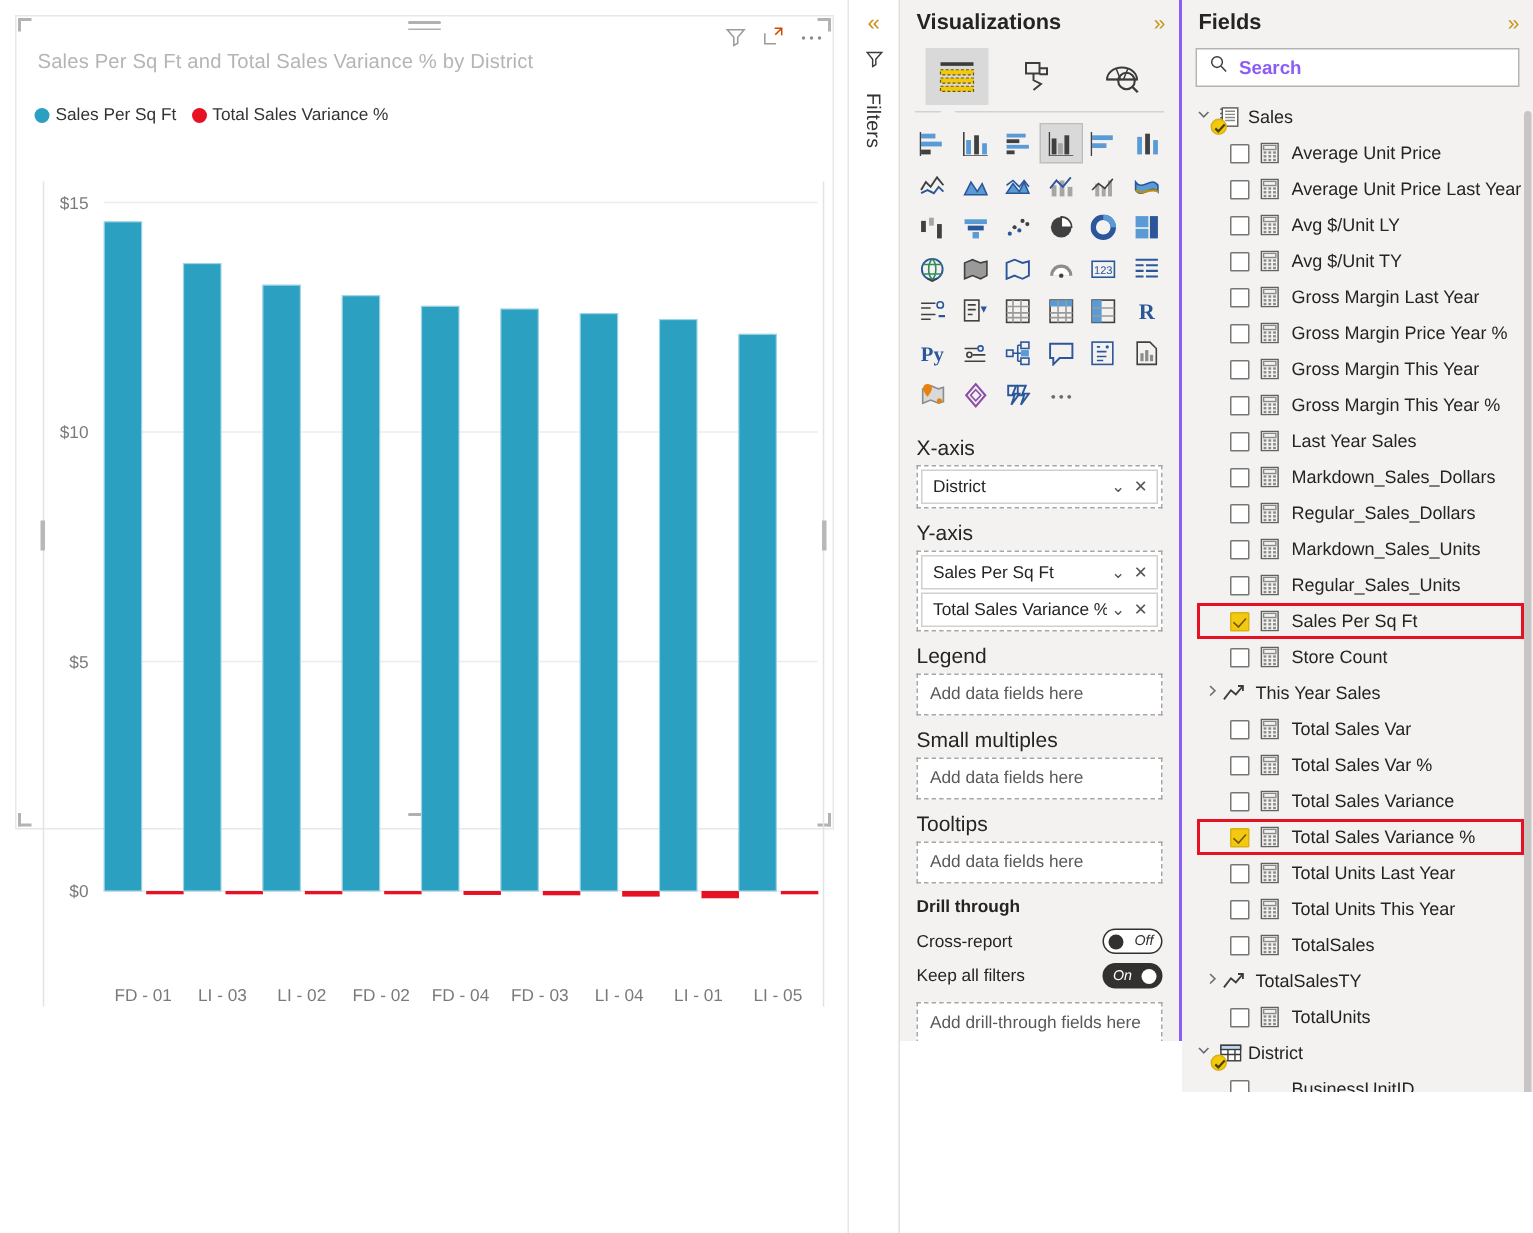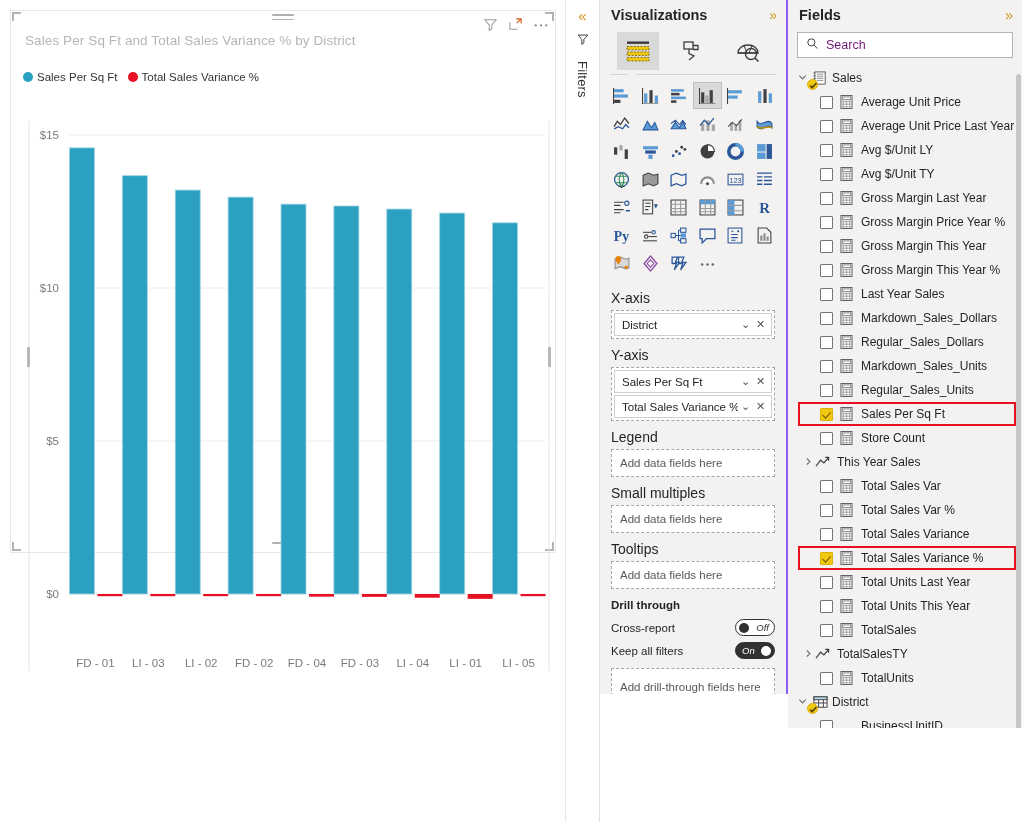--- a/index.html
+++ b/index.html
@@ -145,21 +145,21 @@
   
   #fields-pane {
     width: 234px; flex: 0 0 234px; height: 728px;
     background: #f3f2f1; overflow: hidden; position: relative;
   }
   #search-wrap { padding: 4px 9px 8px; }
   #search-box {
     display: flex; align-items: center; gap: 7px; background: #fff;
     border: 1px solid #b3b3b3; height: 26px; padding: 0 8px;
   }
-  #search-text { font-size: 12.5px; color: #701a75; }
+  #search-text { font-size: 12.5px; color: #8b5cf6; font-weight: bold; }
   #fields-list { padding-left: 0; position: relative; }
   .tbl-row {
     display: flex; align-items: center; gap: 4px; height: 24px;
     padding-left: 8px; font-size: 12px; color: #252423; cursor: pointer;
   }
   .tw { width: 13px; text-align: center; color: #6b6b6b; font-size: 10px; flex: 0 0 13px; }
   .fld-row {
     display: flex; align-items: center; height: 24px;
     padding-left: 32px; font-size: 12px; color: #252423; cursor: pointer;
     position: relative;
@@ -648,21 +648,21 @@
       <i class="tl-txt">Off</i>
     </span>
   </div>
   <div class="dt-row">
     <span>Keep all filters</span>
     <span class="toggle on">
       <i class="knob"></i>
       <i class="tl-txt">On</i>
     </span>
   </div>
-  <div class="well-box empty" style="margin-top:6px;align-items:flex-end;">
+  <div class="well-box empty" style="margin-top:6px;">
     <span>Add drill-through fields here</span>
   </div>
 </div>
 
 <div id="fields-pane">
   <div class="pane-head">
     <span class="pane-title">Fields</span>
     <span class="pane-chev">»</span>
   </div>
   <div id="search-wrap">

